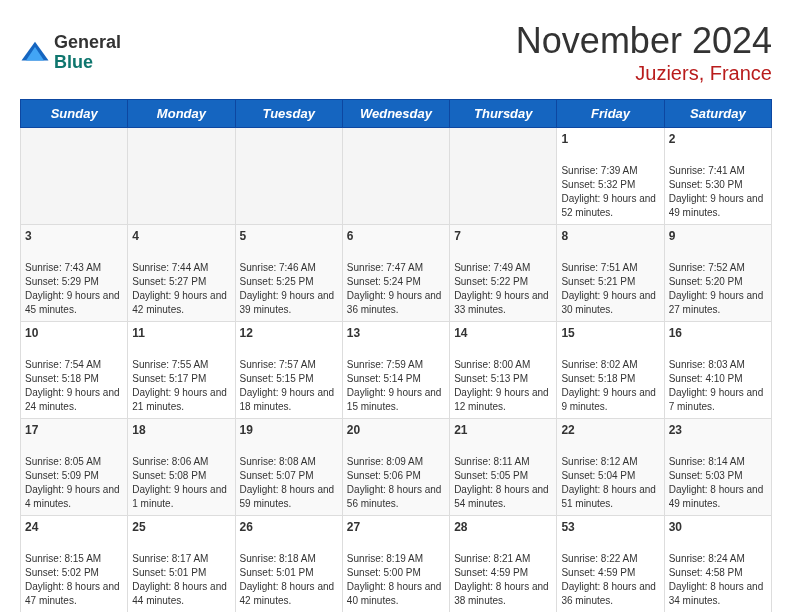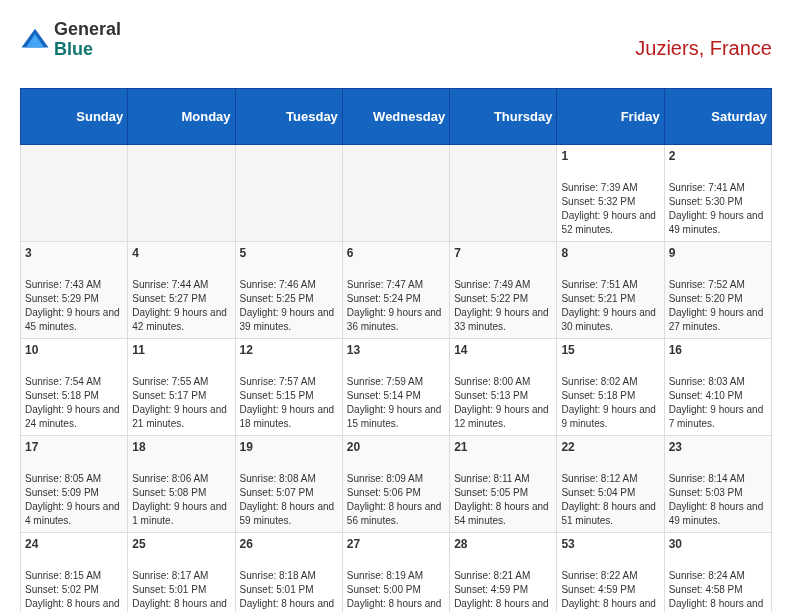--- a/index.html
+++ b/index.html
@@ -6,22 +6,22 @@
     body {
       font-family: Arial, sans-serif;
       background: #fff;
       width: 792px;
       min-height: 612px;
       padding: 20px;
     }
     .header {
       display: flex;
       justify-content: space-between;
-      align-items: flex-end;
-      margin-bottom: 28px;
+      align-items: center;
+      margin-bottom: 14px;
     }
     .logo {
       display: flex;
       align-items: center;
       gap: 4px;
     }
     .logo-text {
       font-size: 18px;
       font-weight: bold;
       line-height: 1.1;
@@ -47,23 +47,24 @@
     .calendar {
       width: 100%;
       border-collapse: collapse;
       border: 1px solid #ccc;
     }
     .calendar th {
       background-color: #1565c0;
       color: #fff;
       font-size: 13px;
       font-weight: bold;
-      padding: 20px 4px;
-      text-align: right;
+      padding: 6px 4px;
+      text-align: center;
       border: 1px solid #0d47a1;
+      font-style: italic;
     }
     .calendar td {
       vertical-align: top;
       border: 1px solid #ddd;
       padding: 4px;
       width: calc(100%/7);
       height: 90px;
       background: #fff;
       font-size: 10.5px;
       color: #333;
@@ -94,20 +95,21 @@
     <svg class="logo-icon" viewBox="0 0 40 40">
       <polygon points="20,5 38,30 2,30" fill="#1565c0"></polygon>
       <polygon points="20,12 32,30 8,30" fill="#42a5f5"></polygon>
     </svg>
     <div class="logo-text">
       <div class="general">General</div>
       <div class="blue">Blue</div>
     </div>
   </div>
   <div class="title-block">
+    <div class="month-title">November 2024</div>
     <div class="subtitle">Juziers, France</div>
   </div>
 </div>
 
 <table class="calendar">
   <thead>
     <tr id="header-row">
         <th>Sunday</th>
         <th>Monday</th>
         <th>Tuesday</th>

